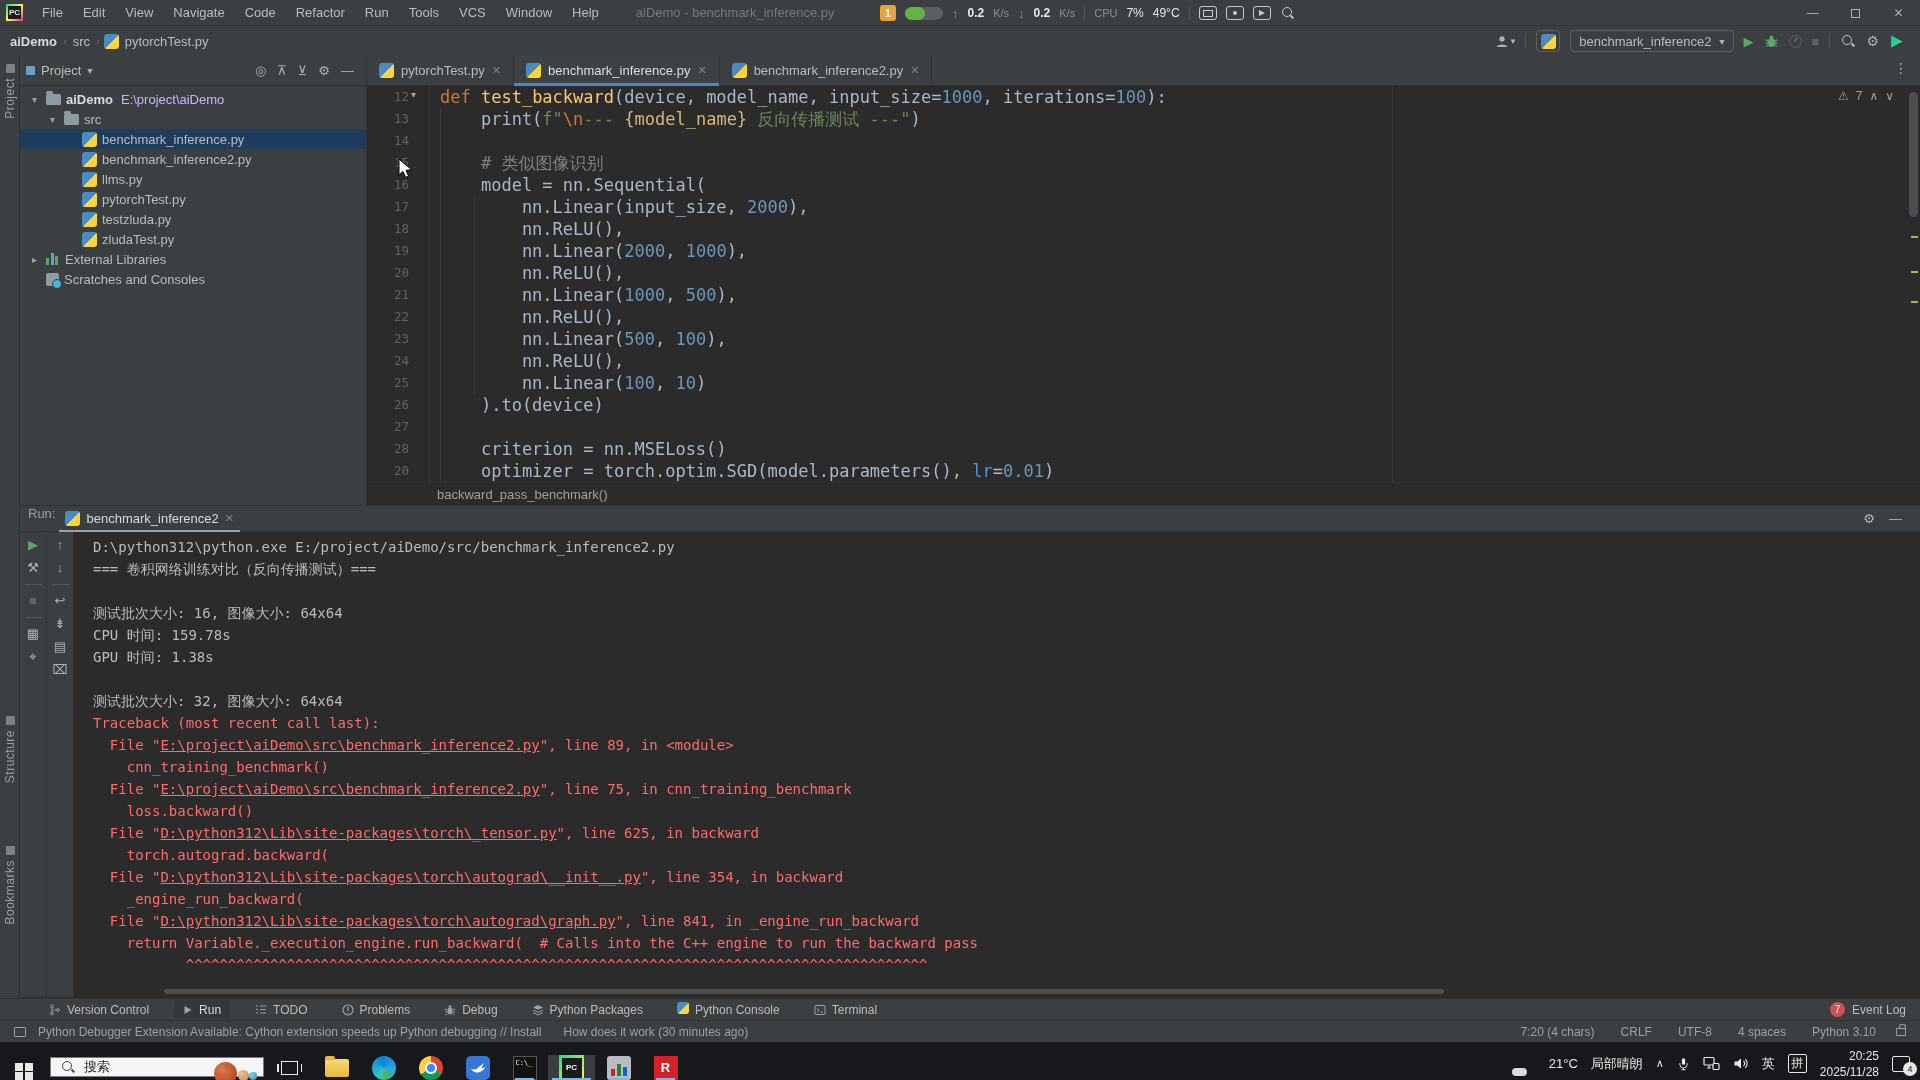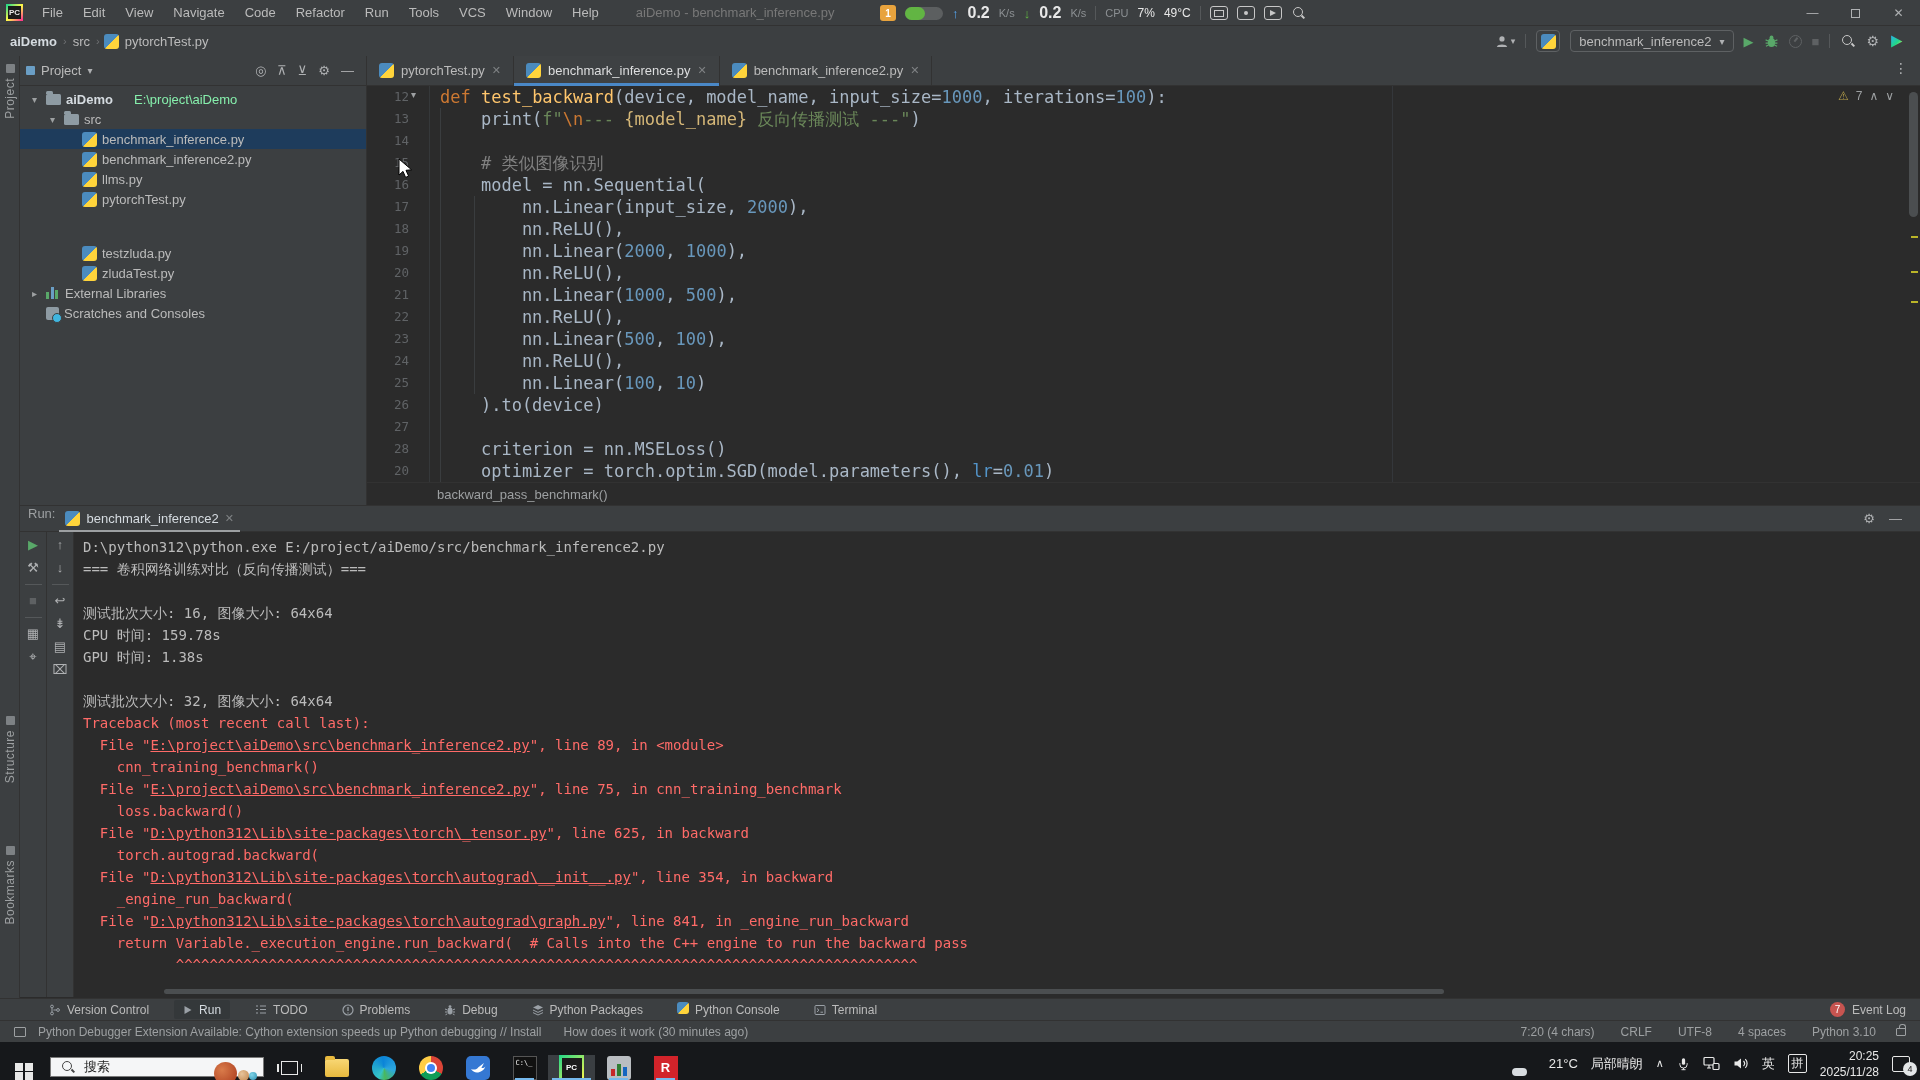--- a/index.html
+++ b/index.html
@@ -10,21 +10,21 @@
   
   #titlebar{top:0;height:26px;background:#3C3F41;border-bottom:1px solid #323232;display:flex;align-items:center;padding-left:6px}
   .pc-logo{width:17px;height:17px;border:2px solid;border-image:linear-gradient(135deg,#21D789,#FCF84A,#FF318C) 1;background:#1b1b1b;color:#E8E8E8;font-size:8px;font-weight:bold;display:flex;align-items:center;justify-content:center;margin-right:10px}
   #menu-bar{display:flex;gap:2px}
   .menu-item{padding:3px 9px;color:#BBBBBB;cursor:default}
   #window-title{margin-left:28px;color:#787878}
   #tb-widgets{position:absolute;left:880px;top:0;height:26px;display:flex;align-items:center;gap:9px}
   .shield{width:16px;height:16px;background:#E8A33D;border-radius:3px;color:#fff;font-size:10px;font-weight:bold;display:flex;align-items:center;justify-content:center}
   .toggle{width:38px;height:13px;border-radius:7px;background:#5c5f60;position:relative}
   .toggle::before{content:"";position:absolute;left:0;top:0;width:20px;height:13px;border-radius:7px;background:#62B543}
-  .net-up,.net-dn{font-weight:bold;color:#E8E8E8;font-size:16px}
+  .net-up,.net-dn{font-weight:bold;color:#E8E8E8;font-size:12px}
   .arrow-up{color:#56A8F5}.arrow-dn{color:#62B543}
   .dim{color:#8C9093;font-size:11px}
   .stat-strong{color:#E8E8E8;font-size:12px}
   .tb-sep{width:1px;height:14px;background:#55585a}
   .tb-icon{width:18px;height:14px;border:1px solid #C7C7C7;border-radius:3px;position:relative;display:inline-block}
   .tb-icon.cam::after{content:"";position:absolute;left:6px;top:4px;width:4px;height:4px;border-radius:50%;background:#C7C7C7}
   .tb-icon.rec::after{content:"";position:absolute;left:5px;top:2.5px;width:0;height:0;border-left:6px solid #C7C7C7;border-top:3.5px solid transparent;border-bottom:3.5px solid transparent}
   .tb-icon.crop::after{content:"";position:absolute;left:3px;top:3px;width:8px;height:5px;border:1px solid #C7C7C7}
   .magnifier{width:16px;height:16px;position:relative;display:inline-block}
   .magnifier::before{content:"";position:absolute;left:2px;top:2px;width:8px;height:8px;border:1.6px solid #C7C7C7;border-radius:50%}
@@ -74,21 +74,21 @@
   .chev{width:13px;text-align:center;color:#9DA0A2;font-size:10px;flex:none}
   .folder-ic{width:15px;height:11px;background:#8E9BA3;border-radius:1.5px;position:relative;flex:none}
   .folder-ic::before{content:"";position:absolute;top:-2.5px;left:0;width:7px;height:3px;background:#8E9BA3;border-radius:1.5px 1.5px 0 0}
   .lib-ic{width:14px;height:12px;display:flex;align-items:flex-end;gap:1.5px;flex:none}
   .lib-ic i{width:3px;background:#6A9EC5;display:block}
   .lib-ic i:nth-child(1){height:7px;background:#59A869}.lib-ic i:nth-child(2){height:12px}.lib-ic i:nth-child(3){height:9px;background:#59A869}
   .scratch-ic{width:13px;height:13px;background:#8E9BA3;border-radius:2px;position:relative;flex:none}
   .scratch-ic::after{content:"";position:absolute;right:-3px;bottom:-3px;width:8px;height:8px;border-radius:50%;background:#40B6E0;border:1px solid #3C3F41}
   .tlabel{color:#BBBBBB}
   .tlabel.bold{font-weight:bold;color:#D5DBE0}
-  .tanno{color:#86efac;margin-left:16px}
+  .tanno{color:#c4b5fd;margin-left:3px}
 
   
   #editor{position:absolute;left:367px;top:86px;right:0;height:396px;background:#2B2B2B;overflow:hidden}
   .erow{height:22px;display:flex;align-items:center}
   .ln{width:63px;flex:none;text-align:right;padding-right:20px;color:#606366;font-size:12.5px;font-family:"DejaVu Sans Mono",monospace;border-right:1px solid #35383A;height:22px;line-height:22px}
   .code{padding-left:10px;font-family:"DejaVu Sans Mono",monospace;font-size:17px;white-space:pre}
   .t-kw{color:#CC7832}.t-fn{color:#FFC66D}.t-num{color:#6897BB}.t-str{color:#6A8759}.t-esc{color:#CC7832}
   .t-fmt{color:#D5B778}.t-com{color:#808080}.t-d{color:#A9B7C6}.t-kwarg{color:#5394C9}
   .iguide{position:absolute;width:1px;background:#3A3D3F}
   #rmargin{position:absolute;left:1025px;top:0;bottom:0;width:1px;background:#34373B}
@@ -101,21 +101,21 @@
 
   
   #runpanel{position:absolute;left:20px;top:505px;right:0;height:493px;background:#2B2B2B;border-top:1px solid #323232}
   #run-header{height:26px;background:#3C3F41;display:flex;gap:4px;padding:0 8px;border-bottom:1px solid #323232}
   #run-tab{display:flex;align-items:center;gap:6px;height:26px;padding:0 6px;border-bottom:2px solid #9DA0A2;color:#D5DBE0}
   #run-header-right{margin-left:auto;display:flex;gap:14px;align-items:center;padding-right:10px;color:#AFB1B3}
   #run-body{display:flex;height:465px}
   .rcol{width:27px;flex:none;background:#3C3F41;border-right:1px solid #323232;display:flex;flex-direction:column;align-items:center;padding-top:6px;gap:9px}
   .rcol .ric{font-size:13px;color:#AFB1B3;line-height:14px}
   .rcol .sep{width:17px;height:1px;background:#55585a}
-  #console{flex:1;overflow:hidden;padding:4px 0 0 9px;position:relative}
+  #console{flex:1;overflow:hidden;padding:4px 0 0 19px;position:relative}
   .crow{height:22px;line-height:22px;font-family:"DejaVu Sans Mono",monospace;font-size:14px;white-space:pre}
   .c-out{color:#BBBBBB}.c-err{color:#FF6B68}
   .c-lnk{color:#FF6B68;text-decoration:underline;cursor:pointer}
   #hscroll{position:absolute;left:90px;bottom:3px;height:5px;width:1280px;background:#4B4E50;border-radius:3px}
 
   
   #toolwindowbar{top:998px;height:22px;background:#3C3F41;border-top:1px solid #323232;display:flex;align-items:center;padding-left:40px;gap:4px;font-size:12px}
   .twb-item{display:flex;align-items:center;gap:6px;padding:2px 9px;border-radius:2px;color:#BBBBBB}
   .twb-item.active{background:#34383A;color:#D5DBE0}
   .twb-item svg{display:block}
@@ -354,21 +354,21 @@
     <div class="trow" style="padding-left: 44px;">
       <span class="chev "></span>
       <span class="py-icon"></span>
       <span class="tlabel">llms.py</span>
     </div>
     <div class="trow" style="padding-left: 44px;">
       <span class="chev "></span>
       <span class="py-icon"></span>
       <span class="tlabel">pytorchTest.py</span>
     </div>
-    <div class="trow" style="padding-left: 44px; margin-top: 34px;">
+    <div class="trow" style="padding-left: 44px;">
       <span class="chev "></span>
       <span class="py-icon"></span>
       <span class="tlabel">testzluda.py</span>
     </div>
     <div class="trow" style="padding-left: 44px;">
       <span class="chev "></span>
       <span class="py-icon"></span>
       <span class="tlabel">zludaTest.py</span>
     </div>
     <div class="trow" style="padding-left: 8px;">

